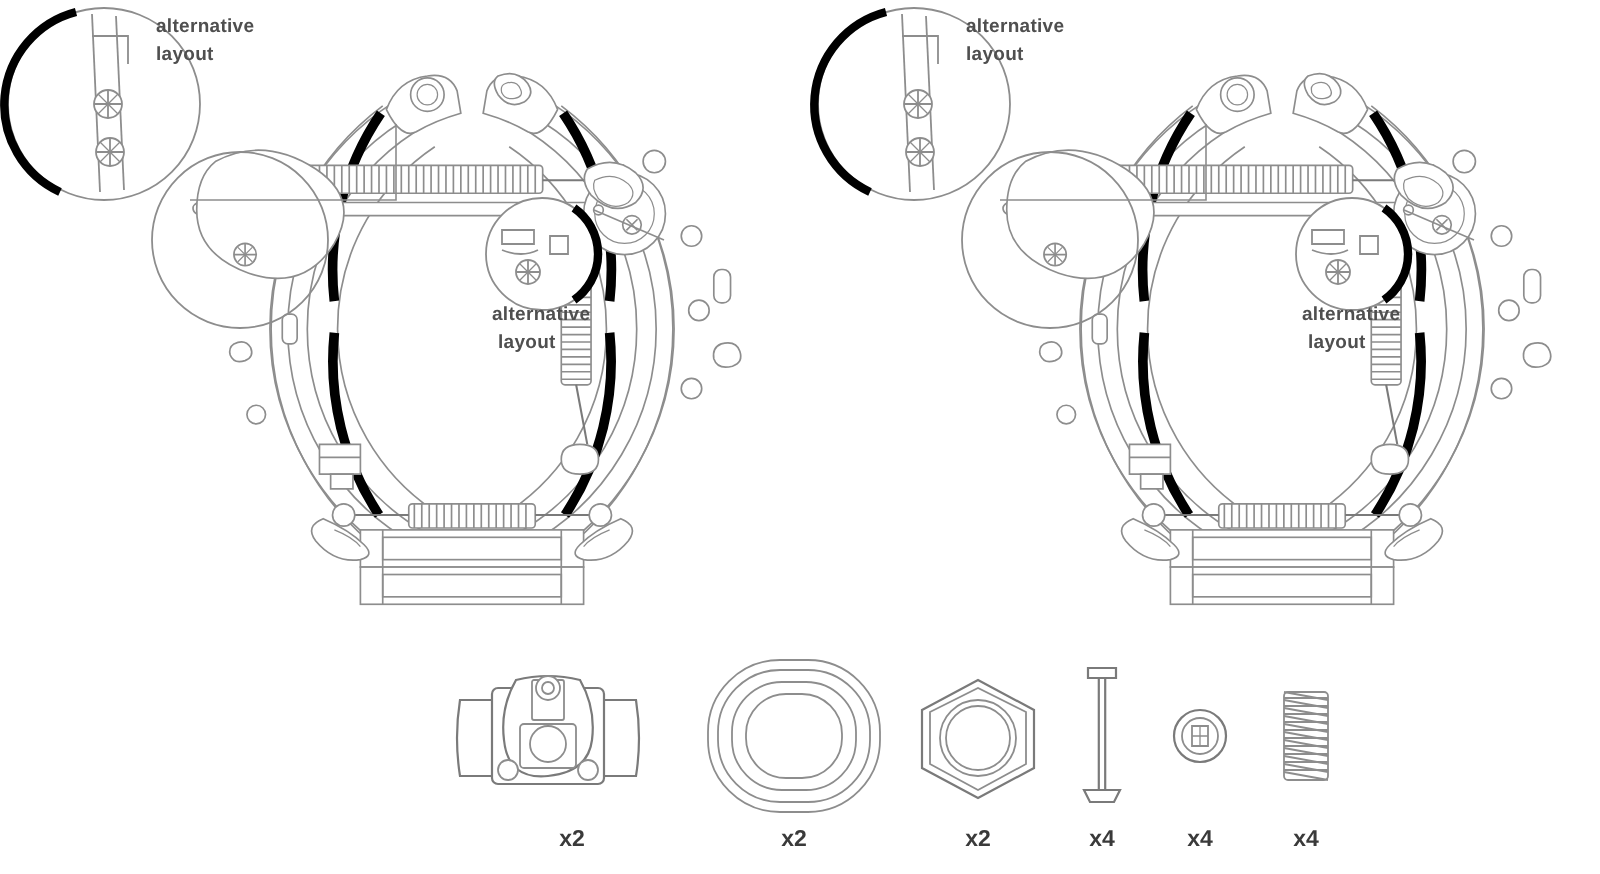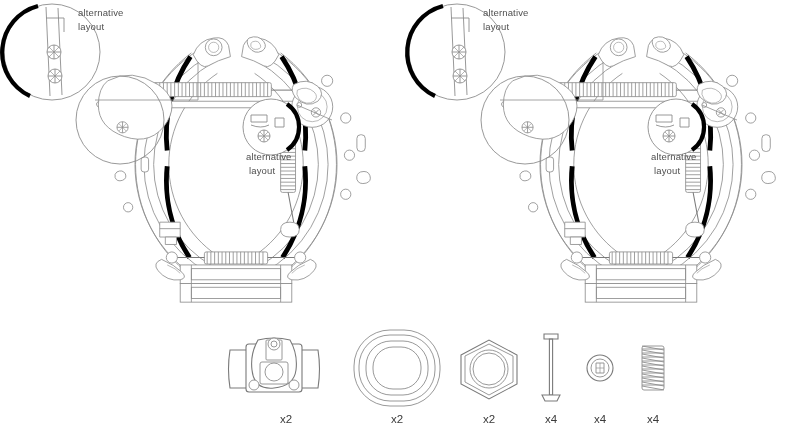--- a/index.html
+++ b/index.html
@@ -13,20 +13,21 @@
     height: 437px;
     position: relative;
     overflow: hidden;
     font-family: "Liberation Sans", sans-serif;
   }
   #diagram-root {
     position: absolute;
     left: 0; top: 0;
     width: 696px;
     height: 437px;
+    font-weight: bold;
   }
   svg.diagram {
     display: block;
     width: 800px;
     height: 437px;
     background: #ffffff;
   }
   
   .ln  { fill: none; stroke: #8d8d8d; stroke-width: 0.9; }
   .ln2 { fill: none; stroke: #7a7a7a; stroke-width: 1.1; }

